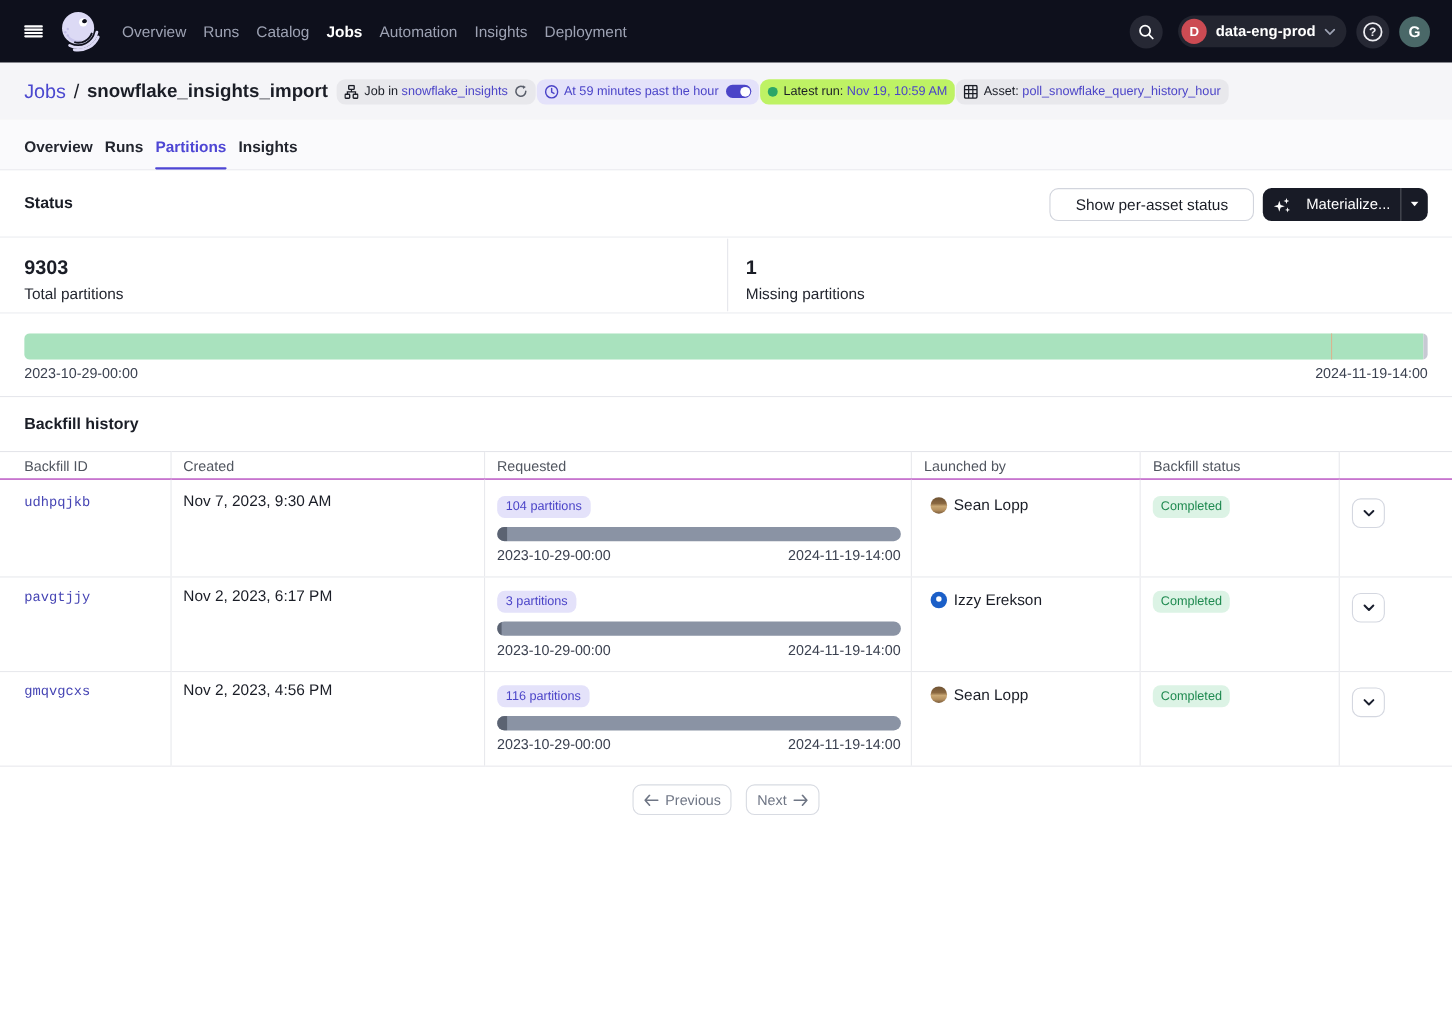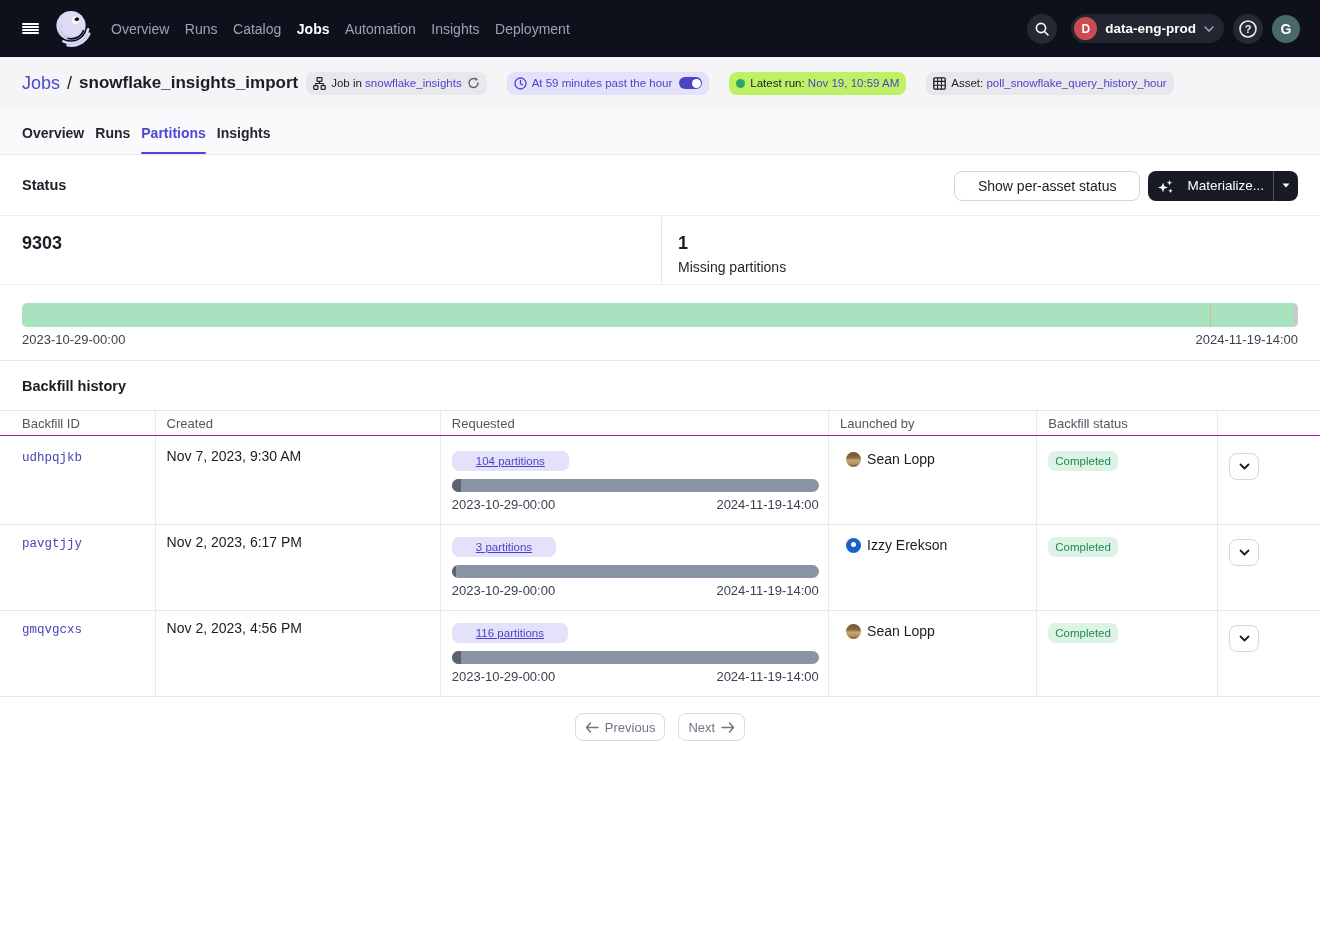--- a/index.html
+++ b/index.html
@@ -15,21 +15,21 @@
 .circbtn { width:30px; height:30px; border-radius:50%; background:#262834; display:flex; align-items:center; justify-content:center; }
 .deppill { height:29px; background:#232530; border-radius:15px; display:flex; align-items:center; padding:0 10px 0 3px; gap:8px; margin-left:5px; }
 .depav { width:23px; height:23px; border-radius:50%; background:#CC4B53; color:#fff; font-size:12px; font-weight:700; display:flex; align-items:center; justify-content:center; }
 .deppill span { color:#fff; font-size:13.5px; font-weight:700; }
 .gav { width:28px; height:28px; border-radius:50%; background:#4A6868; color:#fff; font-size:14px; font-weight:600; display:flex; align-items:center; justify-content:center; }
 
 .crumb { height:52px; background:#F5F5F8; display:flex; align-items:center; padding:0 22px; }
 .crumb .bjobs { color:#4B48CF; font-size:18px; font-weight:400; }
 .crumb .slash { color:#1A1D26; font-size:18px; margin:0 7px; }
 .crumb .bname { color:#1A1D26; font-size:17px; font-weight:700; }
-.tags { display:flex; align-items:flex-end; gap:20px; margin-left:8px; }
+.tags { display:flex; align-items:flex-end; gap:1px; margin-left:8px; }
 .tag { height:23px; border-radius:8px; display:flex; align-items:center; padding:0 7px; gap:5px; font-size:11.5px; color:#1A1D26; white-space:nowrap; }
 .tag.gray { background:#E8E8EC; }
 .tag.lav { background:#E4E2FA; color:#4B44C8; }
 .tag.green { background:#bef264; }
 .tag a { color:#4B44C8; text-decoration:none; }
 .toggle { width:23px; height:12px; background:#4B44C8; border-radius:6px; position:relative; margin-left:2px; }
 .toggle::after { content:""; position:absolute; right:1.5px; top:1.5px; width:9px; height:9px; background:#fff; border-radius:50%; }
 .gdot { width:9px; height:9px; border-radius:50%; background:#2CA667; }
 
 .tabs { height:46px; background:#FAFAFC; border-bottom:1px solid #E6E7EC; display:flex; align-items:flex-end; padding:0 22px; gap:11px; }
@@ -65,21 +65,21 @@
 
 table.bft { width:1320px; border-collapse:collapse; table-layout:fixed; }
 table.bft th { border-top:1px solid #E4E5EA; border-bottom:1px solid #a21caf; font-size:13px; font-weight:400; color:#50555F; text-align:left; height:25px; padding:0 0 0 11px; }
 table.bft th:first-child, table.bft td:first-child { padding-left:22px; }
 table.bft td { border-bottom:1px solid #E8E9ED; vertical-align:top; padding:12px 0 0 11px; height:86px; }
 tr.r1 td { height:89px; padding-top:15px; }
 table.bft td:not(:first-child), table.bft th:not(:first-child) { border-left:1px solid #E8E9ED; }
 .c1 { width:155px; } .c2 { width:285px; } .c3 { width:388px; } .c4 { width:208px; } .c5 { width:181px; } .c6 { width:102px; }
 .mono { font-family:"Liberation Mono", monospace; font-size:12.5px; color:#4645B4; display:inline-block; position:relative; top:-4px; }
 .created { font-size:14px; color:#1A1D26; display:inline-block; position:relative; top:-4px; }
-.ppill { display:inline-flex; height:20px; align-items:center; padding:0 24px; background:#E4E2FA; border-radius:7px; font-size:11.5px; color:#4B44C8;text-decoration:underline; }
+.ppill { display:inline-flex; height:20px; align-items:center; padding:0 8px; background:#E4E2FA; border-radius:7px; font-size:11.5px; color:#4B44C8; }
 .rowbar { width:367px; height:13px; border-radius:6.5px; background:#8A93A4; margin-top:8px; overflow:hidden; position:relative; }
 .rowbar .cap { position:absolute; left:0; top:0; bottom:0; background:#5B6372; }
 .rowdates { width:367px; display:flex; justify-content:space-between; font-size:13px; color:#3B4150; margin-top:5px; }
 .person { display:flex; align-items:center; gap:6px; font-size:14px; color:#1A1D26; margin-left:6px; }
 .avatar { width:15px; height:15px; border-radius:50%; }
 .av-sean { background:linear-gradient(180deg, #6E5233 0%, #8A6840 38%, #C8A774 55%, #B5905E 78%, #7A5B3B 100%); }
 .av-izzy { background:#1B5FC8; position:relative; }
 .av-izzy::after { content:""; position:absolute; left:4.5px; top:4px; width:5.5px; height:5.5px; border-radius:50%; background:#fff; }
 .donepill { display:inline-flex; height:20px; align-items:center; padding:0 7px; background:#DCF3E5; border-radius:7px; font-size:11.5px; color:#1F8A50; }
 .rowdd { width:30px; height:27px; border:1px solid #D4D7E0; border-radius:8px; background:#fff; display:flex; align-items:center; justify-content:center; margin-top:2px; }
@@ -209,20 +209,21 @@
           </svg>
         </div>
     </div>
   </div>
 </div>
 
 <div class="stats">
   <div class="statdiv"></div>
   <div class="stat1">
       <div class="statnum">9303</div>
+      <div class="statlbl">Total partitions</div>
     </div>
   <div class="stat2">
       <div class="statnum">1</div>
       <div class="statlbl">Missing partitions</div>
     </div>
 </div>
 
 <div class="barsec">
   <div class="bigbar">
       <div class="g" style="width:1272px"></div>

